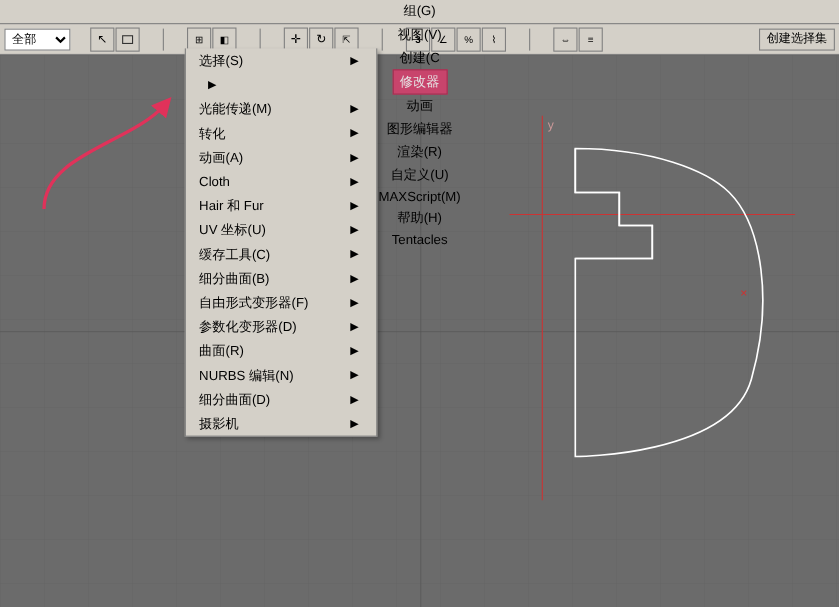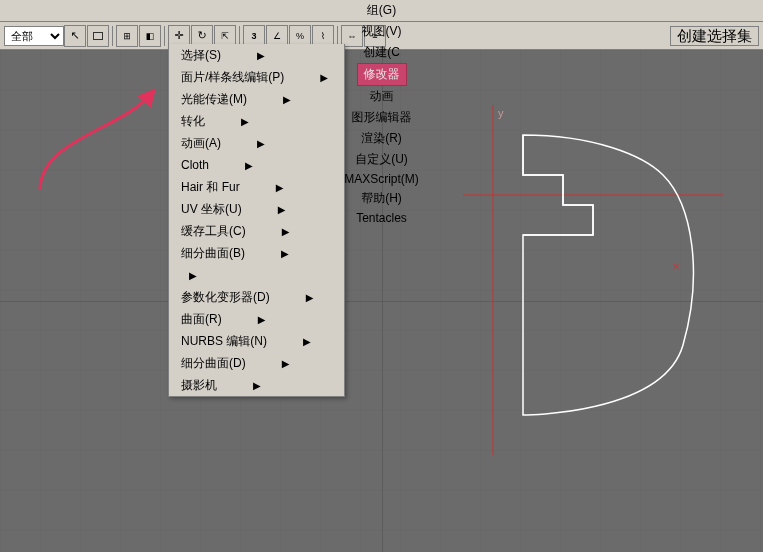--- a/index.html
+++ b/index.html
@@ -39,21 +39,21 @@
     }
 
     
     .toolbar {
       display: flex;
       align-items: center;
       background: #d4d0c8;
       height: 28px;
       border-bottom: 1px solid #808080;
       padding: 0 4px;
-      gap: 0;
+      gap: 18px;
     }
     .toolbar-select {
       height: 20px;
       background: #fff;
       border: 1px solid #808080;
       font-size: 11px;
       padding: 0 2px;
       width: 60px;
     }
     .toolbar-btn {
@@ -126,21 +126,21 @@
       background: #d4d0c8;
       border: 1px solid #808080;
       border-top: none;
       z-index: 1000;
       min-width: 175px;
       box-shadow: 2px 2px 4px rgba(0,0,0,0.3);
     }
     .dropdown-item {
       display: flex;
       align-items: center;
-      justify-content: flex-start;
+      justify-content: space-between;
       padding: 3px 16px 3px 12px;
       cursor: pointer;
       color: #000;
       font-size: 12px;
       height: 22px;
       gap: 28px;
     }
     .dropdown-item .arrow {
       font-size: 10px;
       margin-left: 8px;
@@ -151,21 +151,21 @@
       display: flex;
       align-items: center;
       gap: 2px;
     }
 
     .create-sel-btn {
       height: 20px;
       background: #d4d0c8;
       border: 1px solid #808080;
       padding: 0 6px;
-      font-size: 15px;
+      font-size: 11px;
       cursor: pointer;
       white-space: nowrap;
     }
   </style>
 </head>
 <body>
 
 <div class="menubar">
   <span class="menubar-item">组(G)</span>
   <span class="menubar-item">视图(V)</span>
@@ -251,21 +251,20 @@
     </svg>
   </div>
 </div>
 
 <div class="dropdown-menu">
   <div class="dropdown-item">
     <span>选择(S)</span>
     <span class="arrow">▶</span>
   </div>
   <div class="dropdown-item">
-    <span>面片/样条线编辑(P)</span>
     <span class="arrow">▶</span>
   </div>
   <div class="dropdown-item">
     <span>光能传递(M)</span>
     <span class="arrow">▶</span>
   </div>
   <div class="dropdown-item">
     <span>转化</span>
     <span class="arrow">▶</span>
   </div>
@@ -287,20 +286,21 @@
   </div>
   <div class="dropdown-item">
     <span>缓存工具(C)</span>
     <span class="arrow">▶</span>
   </div>
   <div class="dropdown-item">
     <span>细分曲面(B)</span>
     <span class="arrow">▶</span>
   </div>
   <div class="dropdown-item">
+    <span>自由形式变形器(F)</span>
     <span class="arrow">▶</span>
   </div>
   <div class="dropdown-item">
     <span>参数化变形器(D)</span>
     <span class="arrow">▶</span>
   </div>
   <div class="dropdown-item">
     <span>曲面(R)</span>
     <span class="arrow">▶</span>
   </div>

